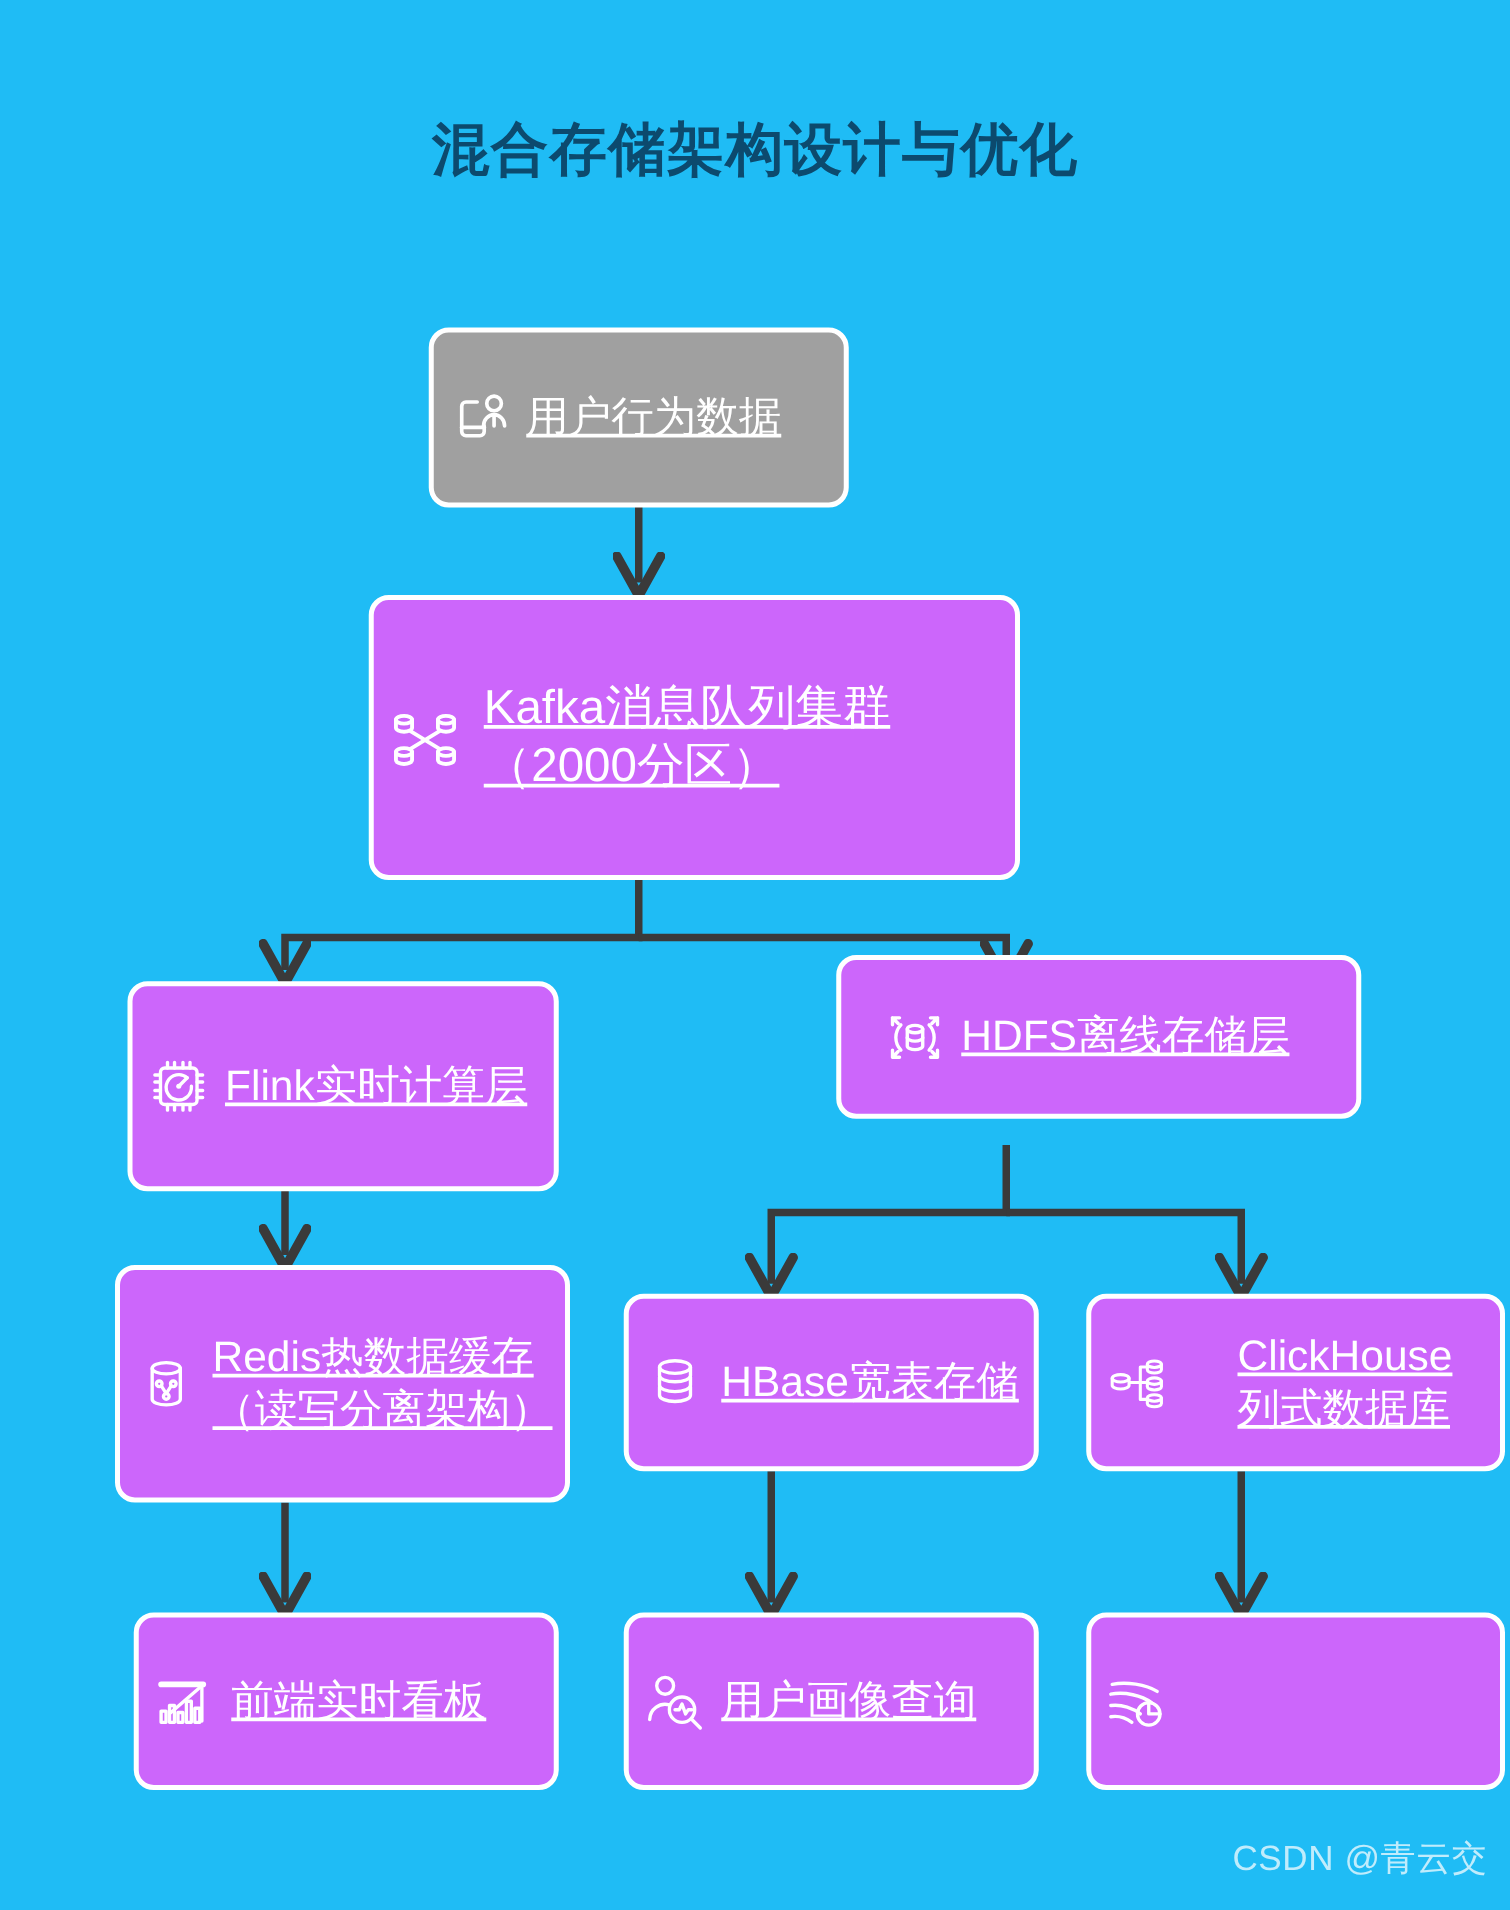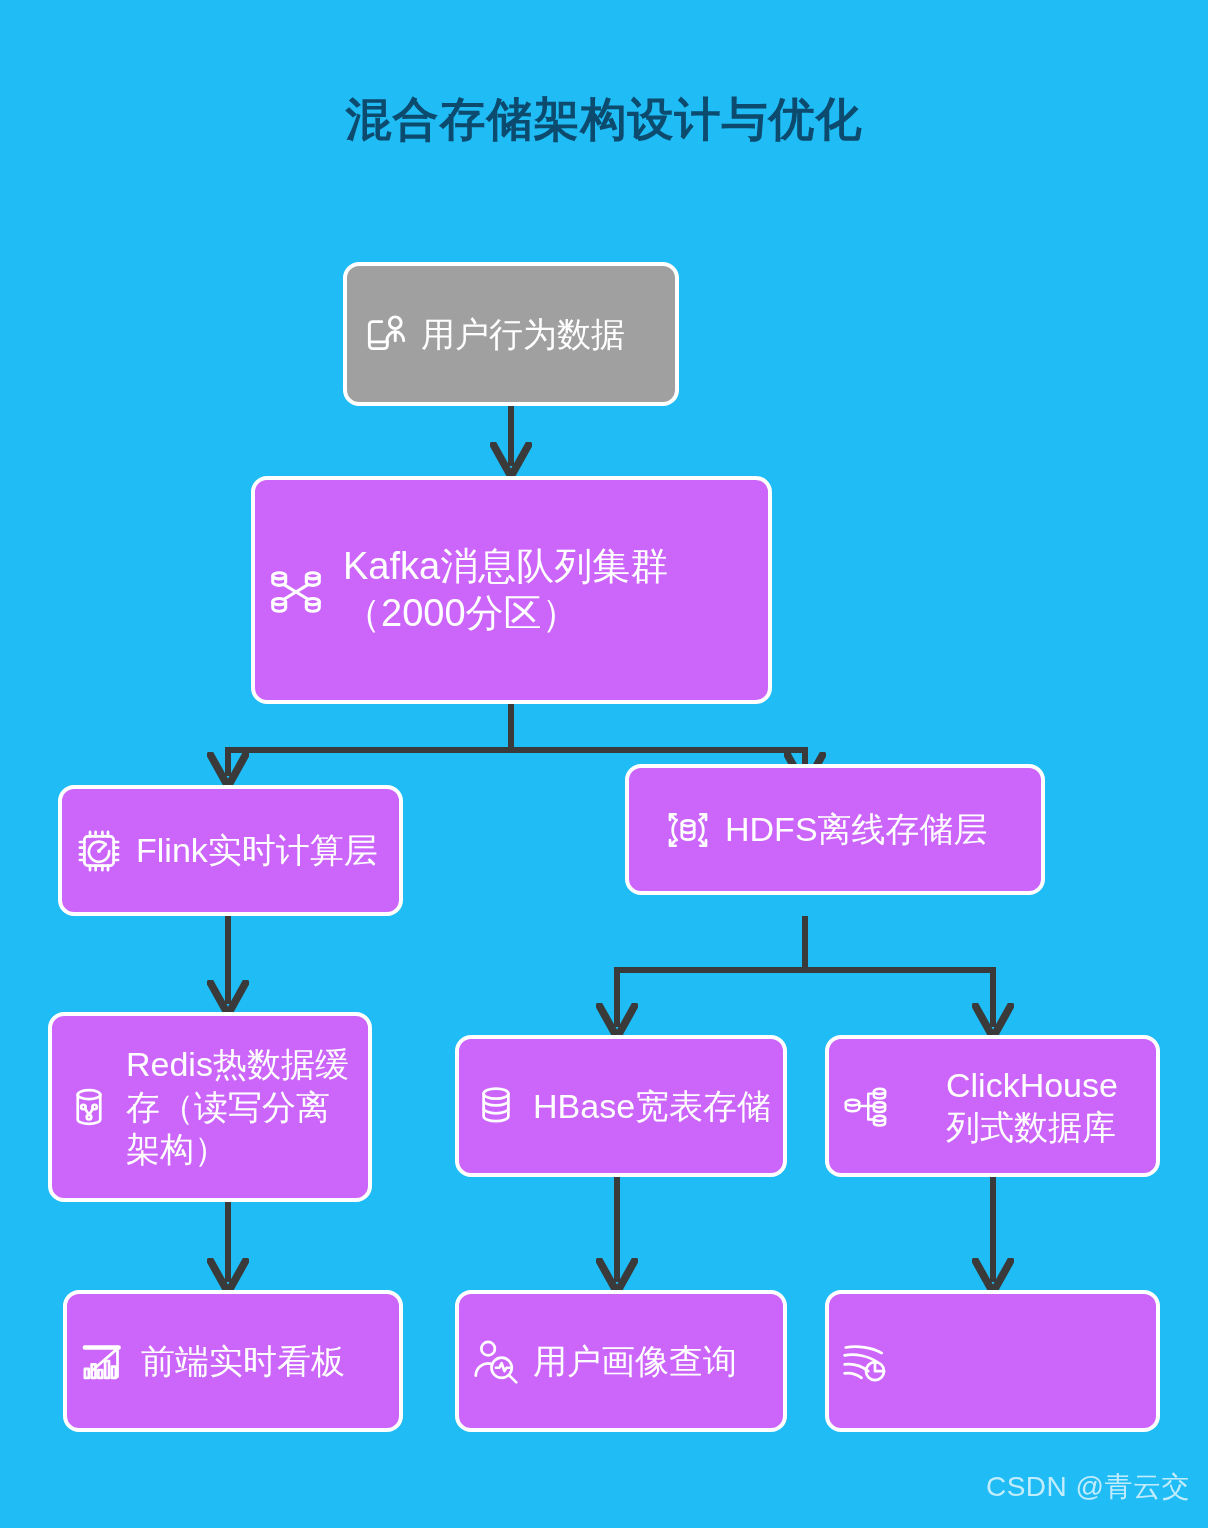--- a/index.html
+++ b/index.html
@@ -48,35 +48,37 @@
     border-radius: 16px;
     border: 4px solid #ffffff;
     padding: 6px 10px;
     z-index: 3;
   }
   .node.gray {
     background: #a0a0a0;
   }
   .node.purple {
     background: #cc66fb;
+    margin-left: 44px;
   }
   .node .ico {
     flex: 0 0 auto;
     width: 54px;
     height: 54px;
     margin-right: 10px;
     display: block;
   }
   .node .label {
     color: #ffffff;
     font-size: 34px;
     line-height: 1.25;
     font-weight: 400;
     text-align: left;
     white-space: pre-line;
+    text-decoration: underline;
   }
   .node.big .ico {
     width: 62px;
     height: 62px;
     margin-right: 16px;
   }
   .node.big .label {
     font-size: 38px;
   }
   #watermark {
@@ -144,21 +146,21 @@
         <path d="M6 33 v5 a5 2.4 0 0 0 10 0 v-5"></path>
         <ellipse cx="37" cy="33" rx="5" ry="2.4"></ellipse>
         <path d="M32 33 v5 a5 2.4 0 0 0 10 0 v-5"></path>
         <path d="M15 20 L33 31"></path>
         <path d="M33 20 L15 31"></path>
       </svg>
     </span>
     <span class="label">Kafka消息队列集群（2000分区）</span>
   </div>
 
-  <div class="node purple" style="left:58px; top:785px; width:345px; height:131px;">
+  <div class="node purple" style="left:58px; top:785px; width:345px; height:168px;">
     <span class="ico">
       <svg viewBox="0 0 48 48" fill="none" stroke="#ffffff" stroke-width="2.4" stroke-linecap="round" stroke-linejoin="round">
         <rect x="11" y="11" width="26" height="26" rx="3"></rect>
         <path d="M16 11 v-4 M21 11 v-4 M27 11 v-4 M32 11 v-4"></path>
         <path d="M16 37 v4 M21 37 v4 M27 37 v4 M32 37 v4"></path>
         <path d="M11 16 h-4 M11 21 h-4 M11 27 h-4 M11 32 h-4"></path>
         <path d="M37 16 h4 M37 21 h4 M37 27 h4 M37 32 h4"></path>
         <path d="M30 18 a9 9 0 1 0 3 6"></path>
         <path d="M24 24 L30 18"></path>
         <circle cx="24" cy="24" r="1.8" fill="#ffffff" stroke="none"></circle>
@@ -177,21 +179,21 @@
         <path d="M34 15 a13 13 0 0 1 0 18"></path>
         <path d="M12 14 L8 10 M8 10 v5 M8 10 h5"></path>
         <path d="M36 14 L40 10 M40 10 v5 M40 10 h-5"></path>
         <path d="M12 34 L8 38 M8 38 v-5 M8 38 h5"></path>
         <path d="M36 34 L40 38 M40 38 v-5 M40 38 h-5"></path>
       </svg>
     </span>
     <span class="label">HDFS离线存储层</span>
   </div>
 
-  <div class="node purple" style="left:48px; top:1012px; width:324px; height:190px;">
+  <div class="node purple" style="left:48px; top:1012px; width:364px; height:190px;">
     <span class="ico">
       <svg viewBox="0 0 48 48" fill="none" stroke="#ffffff" stroke-width="2.4" stroke-linecap="round" stroke-linejoin="round">
         <ellipse cx="24" cy="13" rx="10" ry="4"></ellipse>
         <path d="M14 13 v22 a10 4 0 0 0 20 0 v-22"></path>
         <circle cx="19" cy="24" r="2"></circle>
         <circle cx="29" cy="24" r="2"></circle>
         <circle cx="24" cy="33" r="2"></circle>
         <path d="M20.5 25.5 L24 31 M27.5 25.5 L24 31"></path>
       </svg>
     </span>

